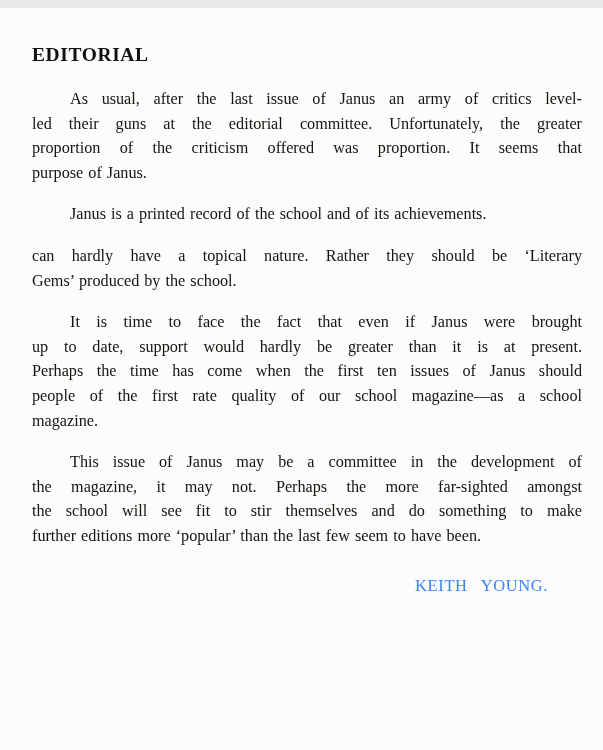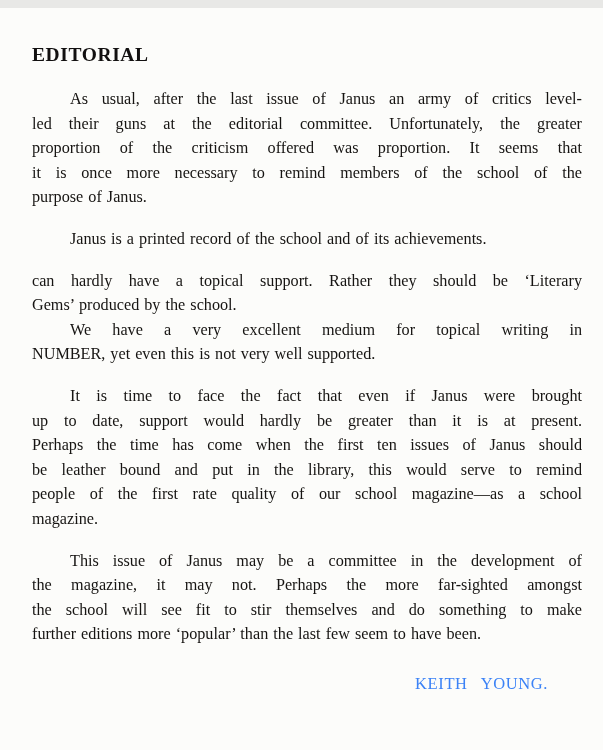--- a/index.html
+++ b/index.html
@@ -59,39 +59,33 @@
 <body>
 
 <div class="page">
   <h1 class="doc-title">EDITORIAL</h1>
 
   <div>
       <div class="para">
         <div class="line first">As usual, after the last issue of Janus an army of critics level-</div>
         <div class="line">led their guns at the editorial committee. Unfortunately, the greater</div>
         <div class="line">proportion of the criticism offered was proportion. It seems that</div>
-        <div class="line">it is once more necessary to remind members of the school of the</div>
         <div class="line last">purpose of Janus.</div>
       </div>
       <div class="para gap">
         <div class="line first last">Janus is a printed record of the school and of its achievements.</div>
       </div>
       <div class="para gap">
-        <div class="line">can hardly have a topical support. Rather they should be ‘Literary</div>
+        <div class="line">can hardly have a topical nature. Rather they should be ‘Literary</div>
         <div class="line last">Gems’ produced by the school.</div>
-      </div>
-      <div class="para">
-        <div class="line first">We have a very excellent medium for topical writing in</div>
-        <div class="line last">NUMBER, yet even this is not very well supported.</div>
       </div>
       <div class="para gap">
         <div class="line first">It is time to face the fact that even if Janus were brought</div>
         <div class="line">up to date, support would hardly be greater than it is at present.</div>
         <div class="line">Perhaps the time has come when the first ten issues of Janus should</div>
-        <div class="line">be leather bound and put in the library, this would serve to remind</div>
         <div class="line">people of the first rate quality of our school magazine—as a school</div>
         <div class="line last">magazine.</div>
       </div>
       <div class="para gap">
         <div class="line first">This issue of Janus may be a committee in the development of</div>
         <div class="line">the magazine, it may not. Perhaps the more far-sighted amongst</div>
         <div class="line">the school will see fit to stir themselves and do something to make</div>
         <div class="line last">further editions more ‘popular’ than the last few seem to have been.</div>
       </div>
     </div>

